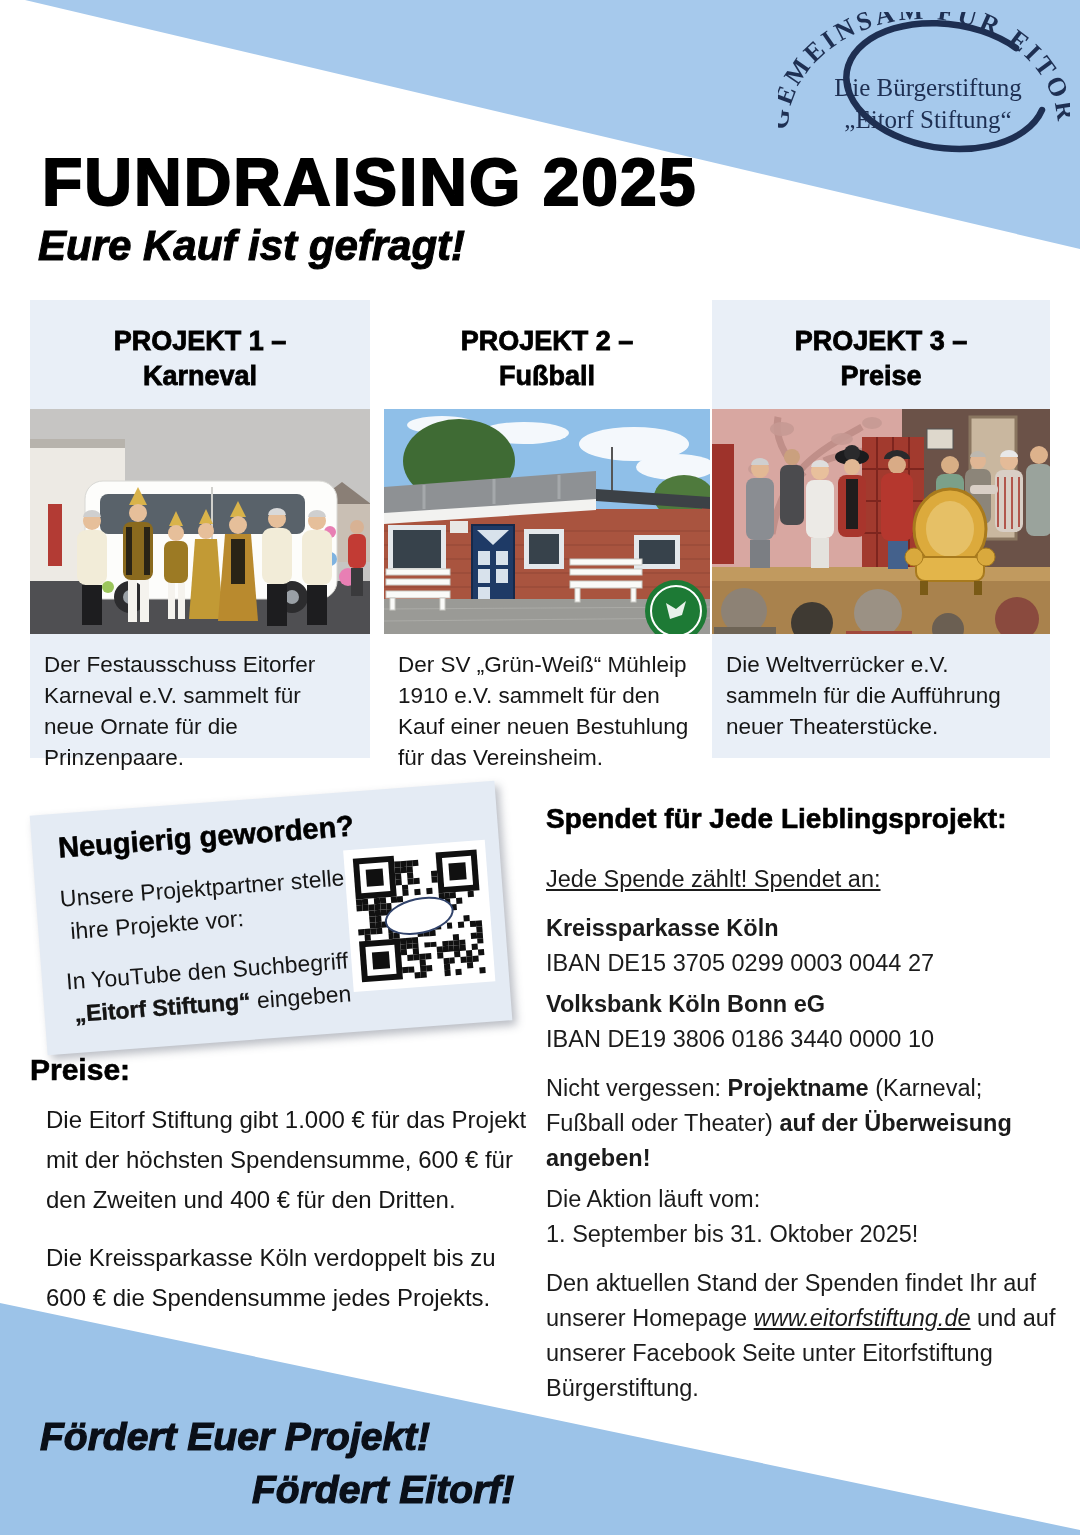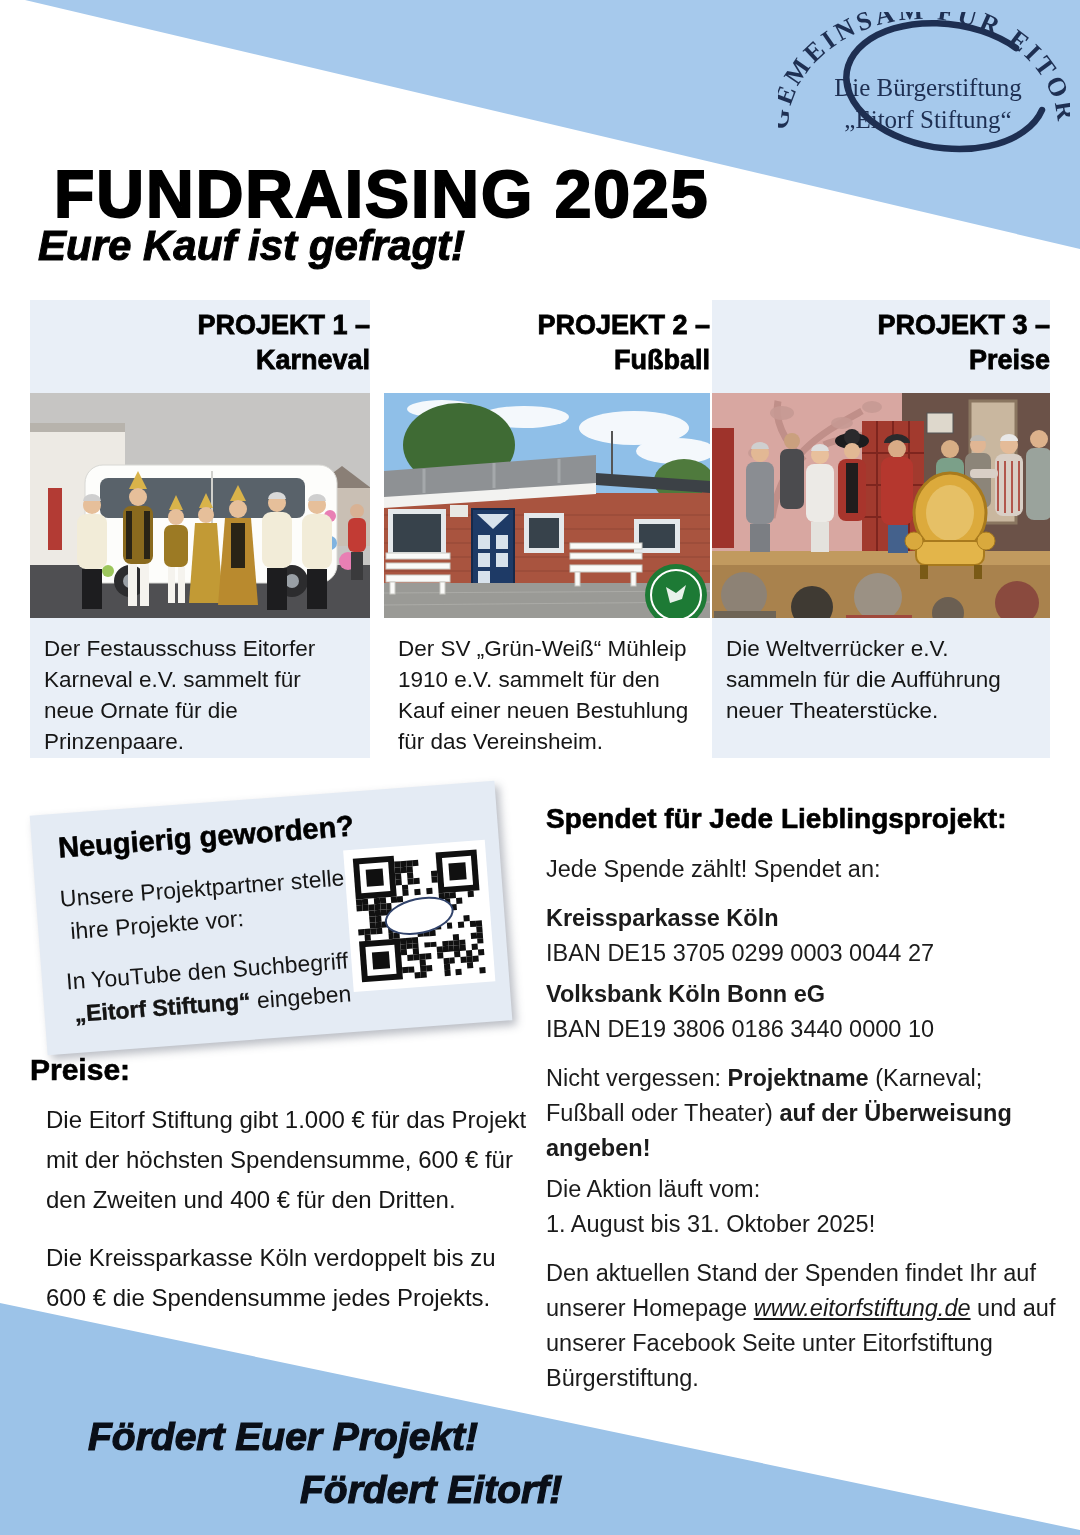--- a/index.html
+++ b/index.html
@@ -17,37 +17,37 @@
     position:absolute; left:0; top:1303px; width:1080px; height:232px;
     background:#9cc3e8;
     clip-path:polygon(0 0, 1080px 227px, 1080px 232px, 0 232px);
   }
   
   .logo { position:absolute; left:778px; top:12px; width:292px; height:158px; }
   .logo-arc textPath, .logo-arc { font-family:"Liberation Serif", serif; font-weight:bold; font-size:26px; fill:#1e2f52; letter-spacing:3.5px; }
   .logo-line { font-family:"Liberation Serif", serif; font-size:25px; fill:#1e2f52; text-anchor:middle; }
   
   .title {
-    position:absolute; left:38px; top:140px; margin:16px;
+    position:absolute; left:38px; top:140px; margin:4px;
     font-size:66px; font-weight:bold; letter-spacing:2px; color:#000;
     -webkit-text-stroke:2px #000;
   }
   .subtitle {
     position:absolute; left:38px; top:222px;
     font-size:42px; font-weight:bold; font-style:italic; color:#000;
     -webkit-text-stroke:1px #000;
   }
   
   .col { position:absolute; top:300px; height:458px; }
   .col.panel { background:#e9eff7; }
   .col1 { left:30px;  width:340px; }
   .col2 { left:384px; width:326px; }
   .col3 { left:712px; width:338px; }
   .col-header {
-    height:85px; padding-top:8px; text-align:right;
+    height:85px; padding-top:24px; text-align:center;
     font-size:27px; font-weight:bold; line-height:35px; color:#000;
     -webkit-text-stroke:0.8px #000;
   }
   .photo { display:block; width:100%; height:225px; }
   .col-desc { margin:0; padding:15px 14px; font-size:22.5px; line-height:31px; color:#161616; }
   
   .card {
     position:absolute; left:38px; top:798px; width:466px; height:240px;
     background:#e4ebf4; transform:rotate(-4.3deg);
     box-shadow:4px 5px 8px rgba(60,70,90,0.35);
@@ -68,36 +68,36 @@
   .qf::before { content:''; position:absolute; inset:12px; background:#101010; z-index:1; }
   .qf.tl { left:9px;  top:9px; }
   .qf.tr { right:9px; top:9px; }
   .qf.bl { left:9px;  bottom:9px; }
   .qr-logo { position:absolute; left:50%; top:50%; width:66px; height:32px;
              transform:translate(-50%,-50%) rotate(-8deg);
              background:#ffffff; border-radius:50%; border:2px solid #31436b; }
   
   .donate { position:absolute; left:546px; top:800px; width:512px; font-size:23.5px; line-height:35px; }
   .donate-heading { font-size:28px; font-weight:bold; line-height:38px; color:#000; -webkit-text-stroke:0.6px #000; margin:0; }
-  .donate-intro { margin-top:14px; }
+  .donate-intro { margin-top:24px;text-decoration:underline; }
   .bank-name { margin-top:14px; font-weight:bold; }
   .bank-name.second { margin-top:6px; }
   .donate-note { margin-top:14px; }
   .donate-note b, .donate b { font-weight:bold; }
   .donate-period { margin-top:6px; }
   .donate-status { margin-top:14px; }
   .link { font-style:italic; text-decoration:underline; color:#1b1b1b; }
   
   .prizes { position:absolute; left:30px; top:1048px; width:505px; }
   .prizes-heading { font-size:30px; font-weight:bold; line-height:44px; color:#000; -webkit-text-stroke:0.6px #000; margin:0; }
   .prizes p { margin:0; margin-top:8px; padding-left:16px; font-size:24px; line-height:40px; color:#161616; }
   .prizes p + p { margin-top:18px; }
   
   .footer-line { position:absolute; font-size:39px; font-weight:bold; font-style:italic;
-                 color:#0a0f18;margin-left:48px; -webkit-text-stroke:1.2px #0a0f18; }
+                 color:#0a0f18; -webkit-text-stroke:1.2px #0a0f18; }
   .fl1 { left:40px;  top:1415px; }
   .fl2 { left:252px; top:1468px; }
 </style>
 </head>
 <body>
 
 <div class="page">
 
   <div class="band-top"></div>
   <div class="band-bottom"></div>
@@ -523,21 +523,21 @@
   <div class="donate">
     <h2 class="donate-heading">Spendet für Jede Lieblingsprojekt:</h2>
     <div class="donate-intro">Jede Spende zählt! Spendet an:</div>
     <div class="bank-name">Kreissparkasse Köln</div>
     <div>IBAN DE15 3705 0299 0003 0044 27</div>
     <div class="bank-name second">Volksbank Köln Bonn eG</div>
     <div>IBAN DE19 3806 0186 3440 0000 10</div>
     <div class="donate-note"><span>Nicht vergessen: </span><b>Projektname</b><span> (Karneval; Fußball oder Theater) </span><b>auf der Überweisung angeben!</b></div>
     <div class="donate-period">
       <div>Die Aktion läuft vom:</div>
-      <div>1. August bis 31. Oktober 2025!</div>
+      <div>1. September bis 31. Oktober 2025!</div>
     </div>
     <div class="donate-status"><span>Den aktuellen Stand der Spenden findet Ihr auf unserer Homepage </span><span class="link">www.eitorfstiftung.de</span><span> und auf unserer Facebook Seite unter Eitorfstiftung Bürgerstiftung.</span></div>
   </div>
 
   <div class="prizes">
     <h2 class="prizes-heading">Preise:</h2>
     <p>Die Eitorf Stiftung gibt 1.000 € für das Projekt mit der höchsten Spendensumme, 600 € für den Zweiten und 400 € für den Dritten.</p>
     <p>Die Kreissparkasse Köln verdoppelt bis zu 600 € die Spendensumme jedes Projekts.</p>
   </div>
 

